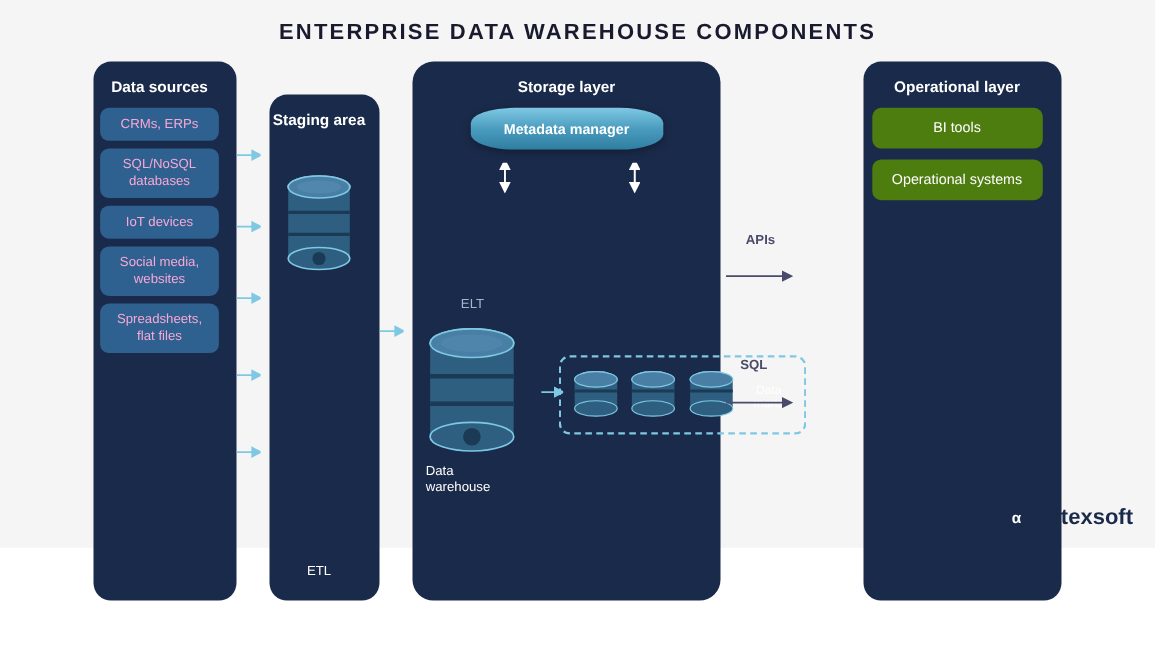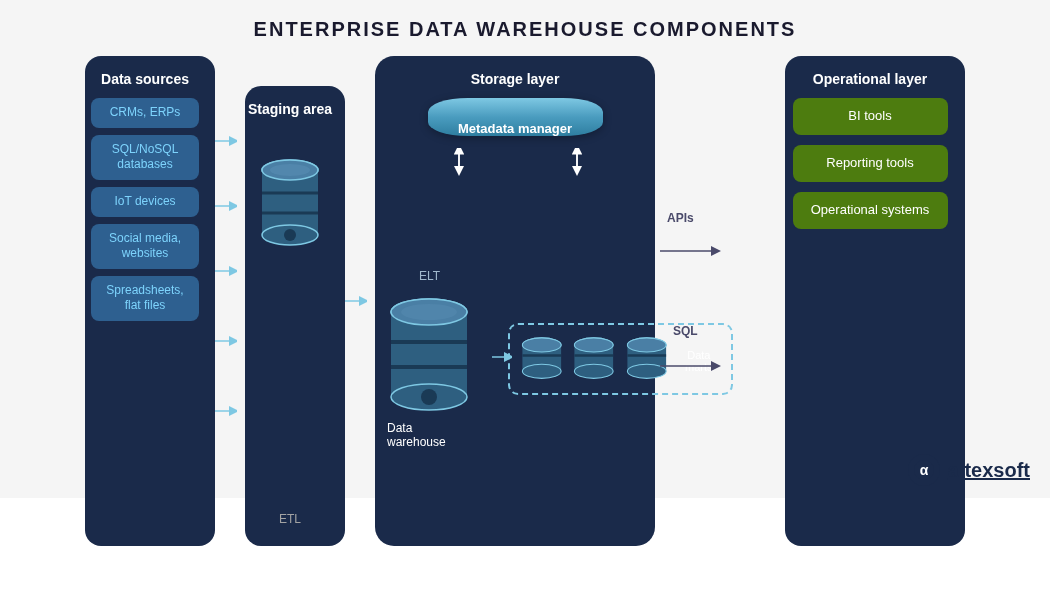--- a/index.html
+++ b/index.html
@@ -55,21 +55,21 @@
 
     
     .panel-datasources {
       width: 130px;
       min-width: 130px;
     }
 
     .data-source-item {
       background: #2e6090;
       border-radius: 8px;
-      color: #7dd3fc;
+      color: #f9a8d4;
       font-size: 12px;
       font-weight: 500;
       text-align: center;
       padding: 7px 8px;
       margin-bottom: 7px;
       width: 108px;
       line-height: 1.3;
     }
 
     
@@ -83,21 +83,21 @@
 
     .staging-db-icon {
       margin-top: 20px;
       display: flex;
       flex-direction: column;
       align-items: center;
     }
 
     .staging-label {
       font-size: 12px;
-      color: #a3a3a3;
+      color: #ffffff;
       text-align: center;
       padding-bottom: 10px;
     }
 
     
     .arrow-section {
       display: flex;
       flex-direction: column;
       justify-content: center;
       align-items: center;
@@ -135,21 +135,21 @@
       line-height: 1.3;
     }
 
     
     .metadata-pill {
       background: linear-gradient(180deg, #7ec8e3 0%, #4a9cbf 50%, #2e7ea0 100%);
       border-radius: 40px / 14px;
       width: 175px;
       height: 38px;
       display: flex;
-      align-items: flex-end;
+      align-items: center;
       justify-content: center;
       color: #ffffff;
       font-size: 13px;
       font-weight: 600;
       box-shadow: 0 2px 8px rgba(0,0,0,0.3);
       margin-bottom: 12px;
     }
 
     .storage-content {
       display: flex;
@@ -229,21 +229,20 @@
       justify-content: center;
       color: white;
       font-size: 18px;
       font-weight: bold;
     }
 
     .logo-text {
       font-size: 20px;
       font-weight: 600;
       color: #1a2a4a;
-      text-decoration: underline;
     }
   </style>
 </head>
 <body>
 
 <div style="position:relative; width:1050px; height:498px; background:#f5f5f5;">
 
   <h1 class="main-title">ENTERPRISE DATA WAREHOUSE COMPONENTS</h1>
 
   <div class="diagram-container">
@@ -398,28 +397,27 @@
           <marker id="ah5" markerWidth="7" markerHeight="7" refX="3" refY="3.5" orient="auto">
             <polygon points="0 0, 7 3.5, 0 7" fill="#4a4a6a"></polygon>
           </marker>
         </defs>
 
         <line x1="5" y1="165" x2="60" y2="165" stroke="#4a4a6a" stroke-width="1.5" marker-end="url(#ah5)"></line>
 
         <line x1="5" y1="280" x2="60" y2="280" stroke="#4a4a6a" stroke-width="1.5" marker-end="url(#ah5)"></line>
       </svg>
 
-      <div style="position:absolute; top: 155px; left: 12px; font-size:12px; color:#4a4a6a; font-weight:600;">APIs</div>
+      <div style="position:absolute; top: 155px; left: 23px; font-size:12px; color:#4a4a6a; font-weight:600;">APIs</div>
       <div style="position:absolute; top: 268px; left: 18px; font-size:12px; color:#4a4a6a; font-weight:600;text-align:right;">SQL</div>
     </div>
 
     <div class="panel panel-presentation">
       <div class="panel-title">Operational layer</div>
       <div class="presentation-item">BI tools</div>
-      <div class="presentation-item">Reporting tools</div>
       <div class="presentation-item">Operational systems</div>
     </div>
 
   </div>
 
   <div class="logo-area">
     <div class="logo-icon">
       <svg width="22" height="22" viewBox="0 0 22 22">
         <circle cx="11" cy="11" r="10" fill="#1a2a4a"></circle>
         <text x="11" y="16" text-anchor="middle" fill="white" font-size="14" font-family="Arial">α</text>

